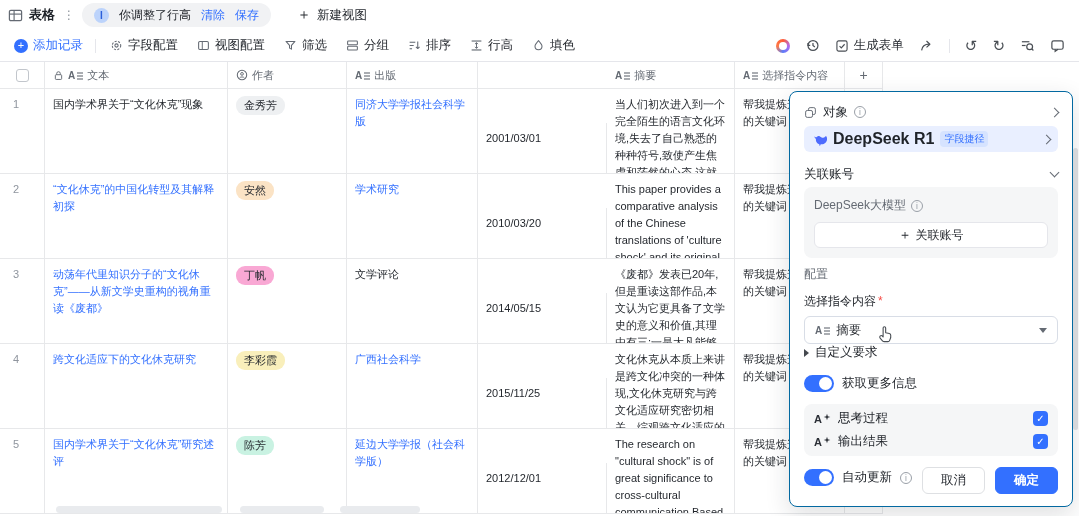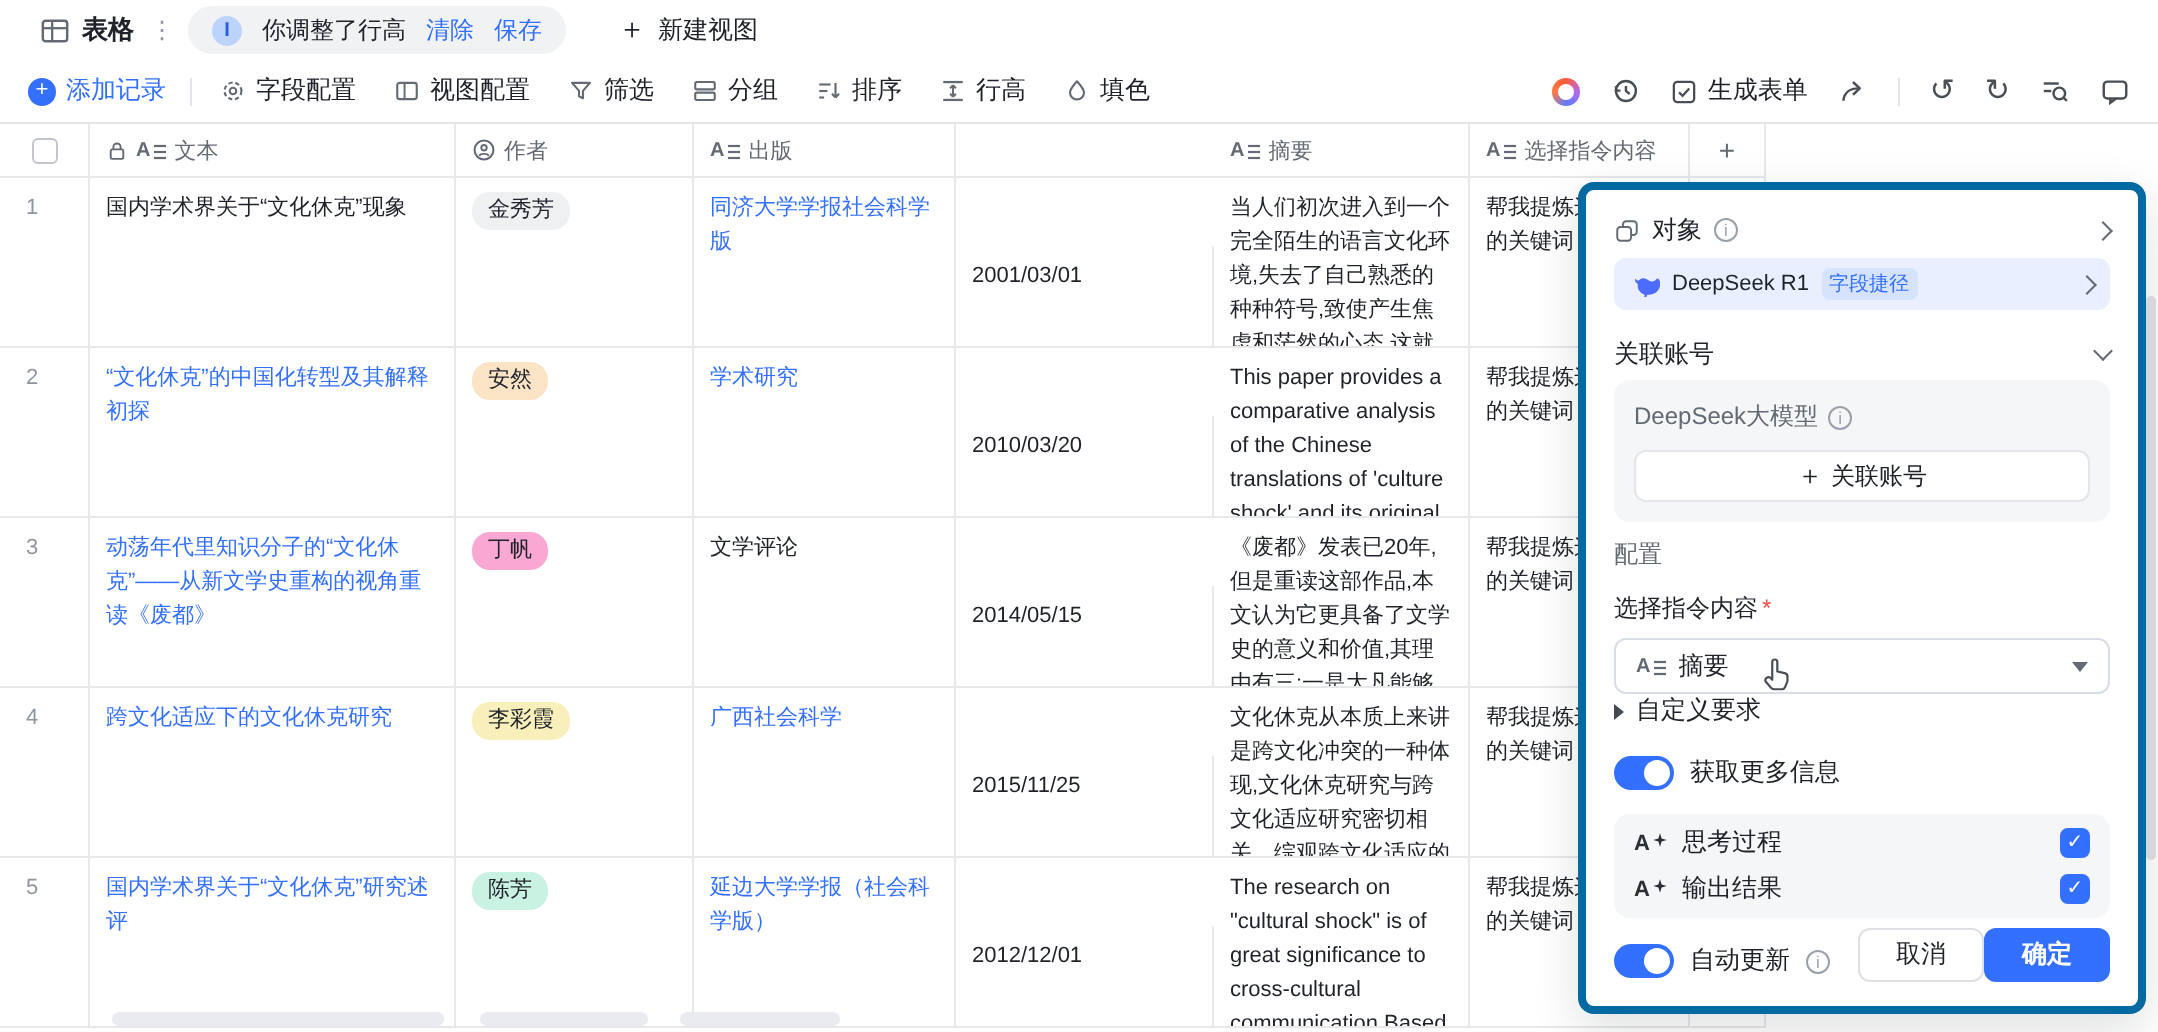--- a/index.html
+++ b/index.html
@@ -3,21 +3,21 @@
 <meta charset="utf-8">
 <style>
   html,body{margin:0;padding:0;background:#fff;}
   *{box-sizing:border-box;}
   .stage{position:relative;width:1079px;height:516px;background:#fff;overflow:hidden;
          font-family:"Liberation Sans","DejaVu Sans",sans-serif;color:#1f2329;}
   svg{display:block;}
 
   
   .tabbar{position:absolute;left:0;top:0;width:1079px;height:30px;display:flex;align-items:center;
-          padding-left:20px;background:#fff;}
+          padding-left:8px;background:#fff;}
   .tab-table{display:flex;align-items:center;gap:6px;font-size:13px;font-weight:700;}
   .dots{color:#8f959e;font-size:12px;margin:0 6px 0 8px;letter-spacing:1px;}
   .notice-pill{display:flex;align-items:center;gap:10px;height:24px;background:#f1f2f4;border-radius:14px;
                padding:0 12px;font-size:12px;color:#1f2329;}
   .cursor-badge{width:15px;height:15px;border-radius:50%;background:#bcd3fb;color:#2b5fda;
                 font-size:10px;font-weight:700;display:flex;align-items:center;justify-content:center;}
   .pill-link{color:#3370ff;font-size:12px;cursor:pointer;}
   .newview{display:flex;align-items:center;gap:6px;margin-left:26px;font-size:12.5px;color:#1f2329;}
   .plus-glyph{font-size:14px;color:#1f2329;}
 
@@ -51,32 +51,32 @@
   .cell{padding:7px 8px 0 8px;line-height:1.55;}
   .title{cursor:pointer;}
   .tag{display:inline-block;padding:1px 8px;border-radius:9px;font-size:11px;color:#1f2329;}
   .fico{display:flex;align-items:center;gap:2px;color:#646a73;}
   .fico .A{font-size:10px;font-weight:700;}
   .addcol{display:flex;align-items:center;justify-content:center;color:#646a73;font-size:14px;}
 
   .skel{position:absolute;height:7px;border-radius:4px;background:#e9ebee;}
 
   
-  .panel{position:absolute;left:789px;top:91px;width:284px;height:416px;background:#fff;border:4px solid #0369a1;
+  .panel{position:absolute;left:789px;top:91px;width:284px;height:416px;background:#fff;border:1px solid #0369a1;
          border-radius:8px;box-shadow:0 8px 24px rgba(31,35,41,.14);padding:10px 14px;z-index:10;font-size:12.5px;}
   .prow{display:flex;align-items:center;gap:6px;}
   .p-object{height:20px;}
   .spacer{flex:1;}
   .chev{width:7px;height:7px;border-right:1.4px solid #646a73;border-bottom:1.4px solid #646a73;}
   .chev.r{transform:rotate(-45deg);}
   .chev.d{transform:rotate(45deg);margin-top:-3px;}
   .info{width:12px;height:12px;border:1px solid #9aa0a8;border-radius:50%;color:#9aa0a8;font-size:8.5px;
         display:flex;align-items:center;justify-content:center;font-style:normal;}
   .p-shortcut{height:26px;margin-top:4px;background:#e9efff;border-radius:6px;padding:0 8px;cursor:pointer;}
-  .sc-name{font-weight:400;font-size:11px;}
+  .sc-name{font-weight:700;font-size:16px;}
   .badge{background:#d6e3ff;color:#3370ff;font-size:10px;border-radius:4px;padding:1px 4px;}
   .p-acct{margin-top:13px;height:18px;cursor:pointer;}
   .p-card{margin-top:4px;background:#f5f6f7;border-radius:8px;padding:10px;}
   .card-title{display:flex;align-items:center;gap:5px;color:#646a73;font-size:12px;}
   .add-acct-btn{margin-top:8px;height:26px;background:#fff;border:1px solid #e5e6eb;border-radius:6px;
                 display:flex;align-items:center;justify-content:center;gap:4px;font-size:12px;color:#1f2329;cursor:pointer;}
   .p-config{margin-top:8px;color:#646a73;font-size:12px;}
   .p-flabel{margin-top:10px;font-size:12px;color:#1f2329;}
   .req{color:#f54a45;margin-left:2px;}
   .p-select{margin-top:6px;height:28px;border:1px solid #d8dde6;border-radius:6px;padding:0 10px;cursor:pointer;}
@@ -86,21 +86,21 @@
   .toggle{width:30px;height:17px;border-radius:9px;background:#3370ff;position:relative;flex:none;cursor:pointer;}
   .toggle i{position:absolute;right:2px;top:2px;width:13px;height:13px;border-radius:50%;background:#fff;}
   .p-toggle1{margin-top:14px;gap:8px;}
   .p-optcard{margin-top:12px;background:#f5f6f7;border-radius:8px;padding:3px 10px;}
   .optrow{display:flex;align-items:center;gap:7px;height:23px;}
   .asparkle{display:flex;align-items:flex-start;gap:1px;}
   .asparkle .A{font-size:11px;font-weight:700;color:#2b2f36;}
   .cbx{width:15px;height:15px;border-radius:4px;background:#3370ff;color:#fff;font-size:10px;
        display:flex;align-items:center;justify-content:center;margin-left:auto;cursor:pointer;}
   .p-toggle2{margin-top:13px;gap:8px;}
-  .p-footer{position:absolute;right:14px;bottom:12px;display:flex;}
+  .p-footer{position:absolute;right:14px;bottom:12px;display:flex;gap:10px;}
   .btn{height:27px;border-radius:6px;font-size:12.5px;display:flex;align-items:center;justify-content:center;
        padding:0 18px;cursor:pointer;}
   .btn.cancel{background:#fff;border:1px solid #dee0e3;color:#1f2329;}
   .btn.ok{background:#3370ff;border:1px solid #3370ff;color:#fff;font-weight:600;}
   .hand-cursor{position:absolute;left:86px;top:232px;z-index:20;}
   .vscroll{position:absolute;left:1073px;top:148px;width:5px;height:282px;border-radius:3px;background:#d5d7da;z-index:30;}
 </style>
 </head>
 <body>
 

